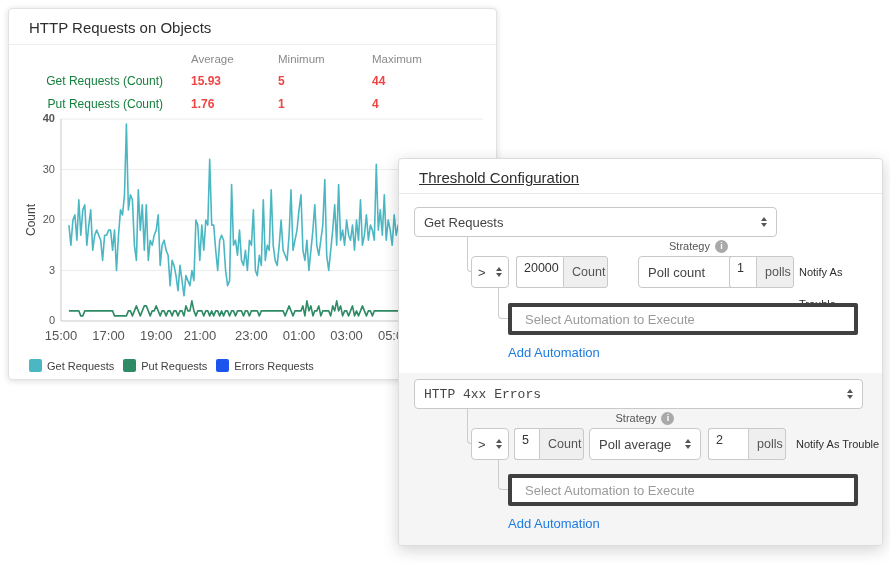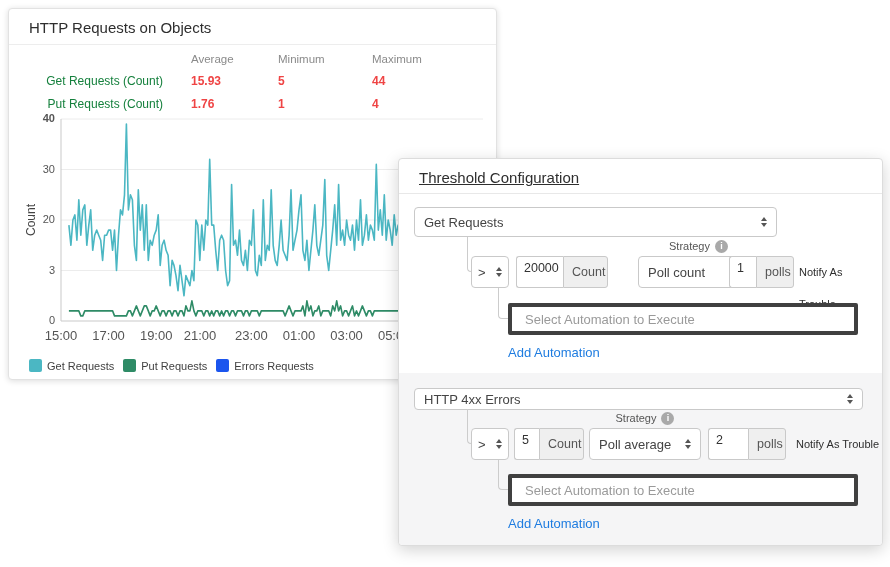--- a/index.html
+++ b/index.html
@@ -179,21 +179,21 @@
       <span class="taddon" style="width:38px;">polls</span>
     </div>
     <div class="notify" style="left:400px; top:97px;">Notify As Trouble</div>
 
     <div class="elbow" style="left:99px; top:129px; width:10px; height:31px;"></div>
     <div class="automation-box" style="left:109px; top:144px;">
       <span>Select Automation to Execute</span>
     </div>
     <a class="add-automation" style="left:109px; top:186px;">Add Automation</a>
 
-    <div class="sel" style="left:15px; top:229px; width:449px; height:22px;">
+    <div class="sel" style="left:15px; top:220px; width:449px; height:30px;font-family:Liberation Mono, monospace;">
       <span>HTTP 4xx Errors</span>
       <span class="spinner">
           <span class="tri-up"></span>
           <span class="tri-down"></span>
         </span>
     </div>
     <div class="elbow" style="left:68px; top:250px; width:4px; height:35px;"></div>
 
     <div class="sel" style="left:72px; top:269px; width:38px; height:32px; padding:0 6px;">
       <span>&gt;</span>

